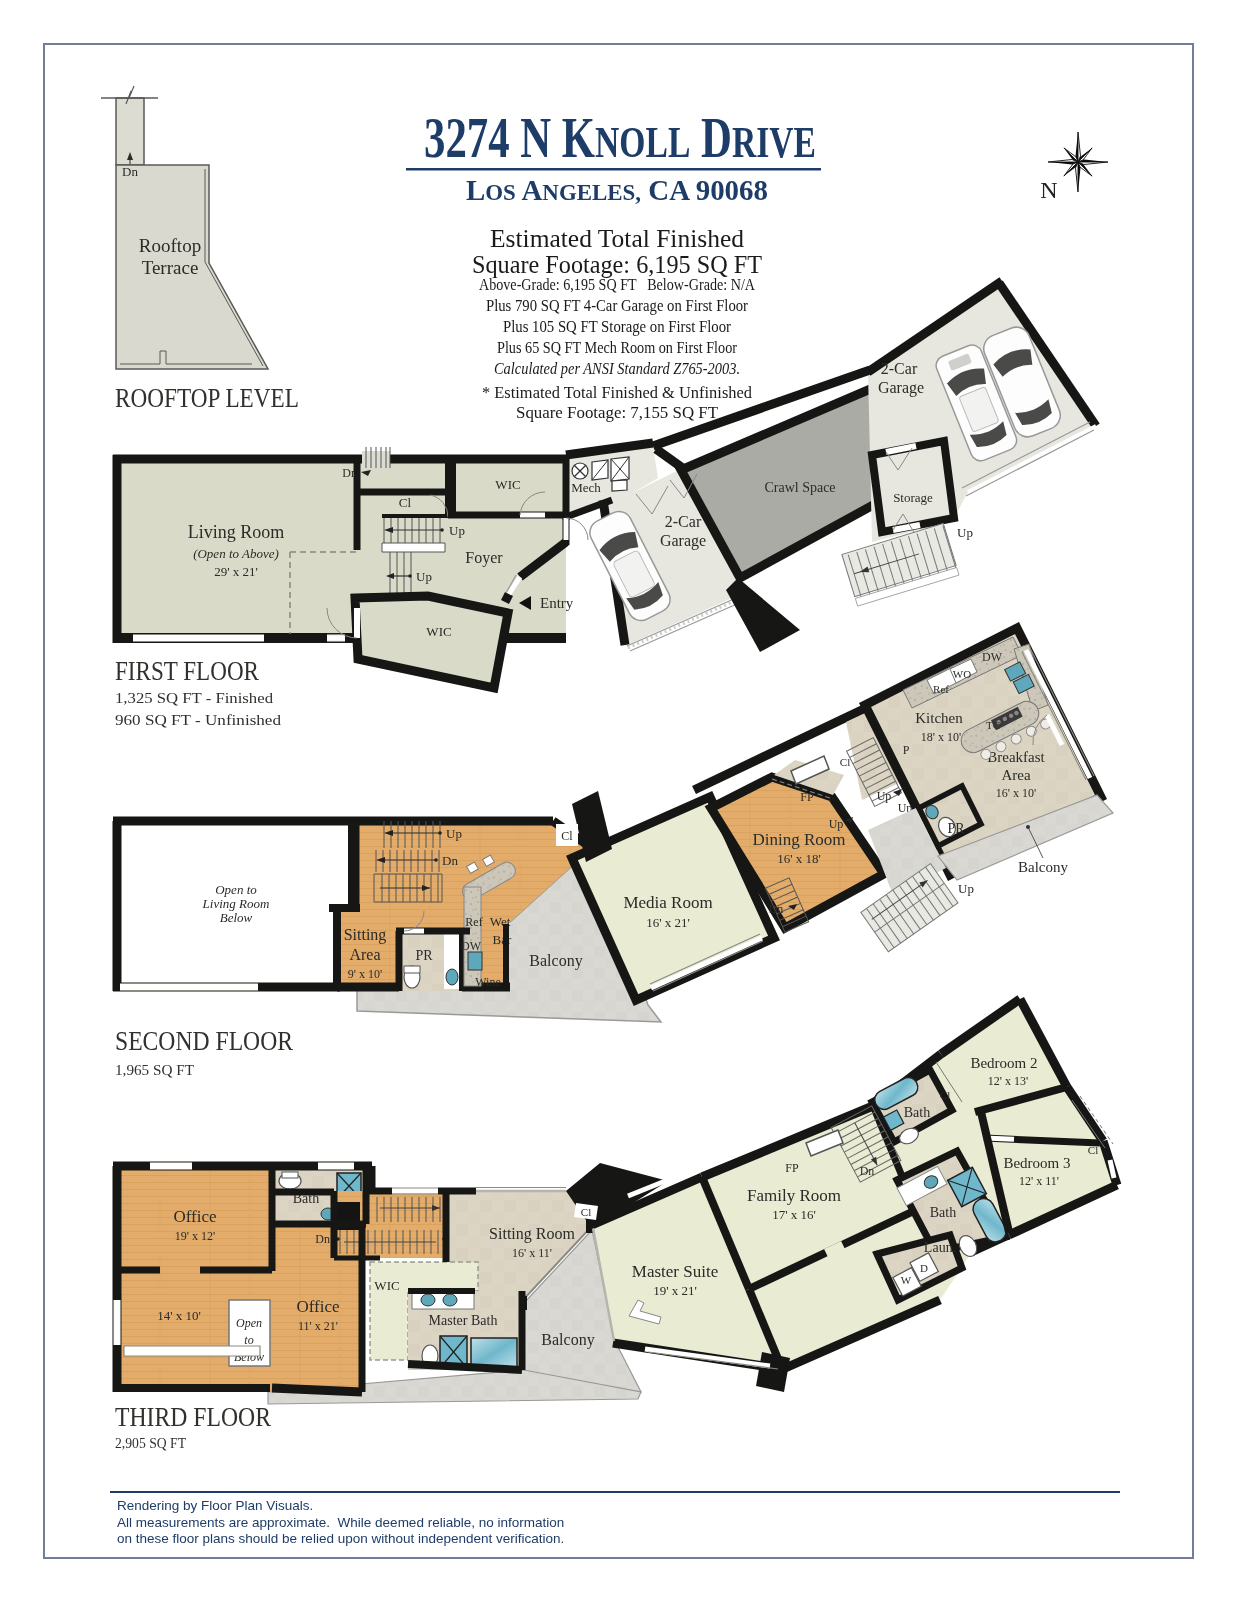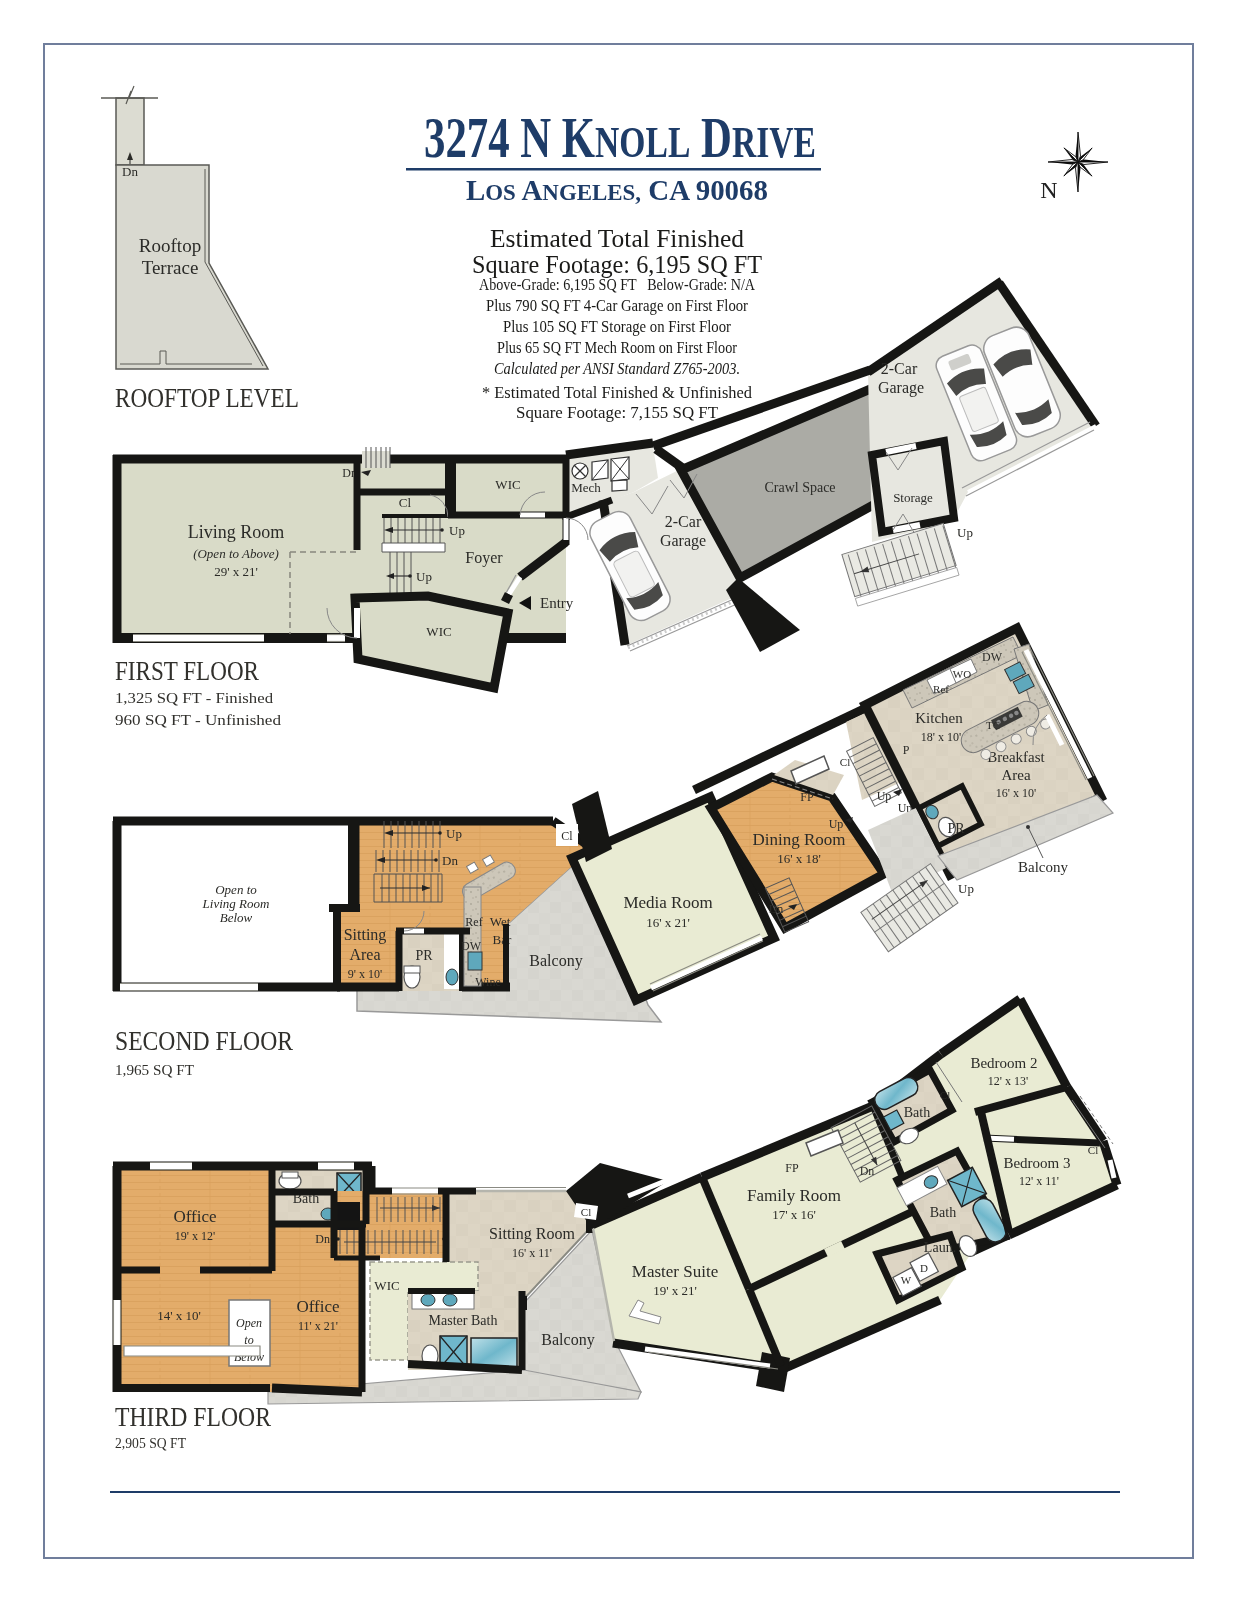--- a/index.html
+++ b/index.html
@@ -969,13 +969,14 @@
         <text x="115.0" y="1426.0" font-family="Liberation Serif, serif" font-size="27" fill="#31302c" text-anchor="start" textLength="156" lengthAdjust="spacingAndGlyphs">THIRD FLOOR</text>
       </g>
 
 <g>
         <text x="115.0" y="1448.0" font-family="Liberation Serif, serif" font-size="15" fill="#31302c" text-anchor="start" textLength="71" lengthAdjust="spacingAndGlyphs">2,905 SQ FT</text>
       </g>
 </svg>
 
 <div class="abs" style="left:110px;top:1491px;width:1010px;height:0;border-top:2px solid #1e3c68;"></div>
 
+<div class="abs" style="left:117px;top:1498px;width:700px;font-family:'Liberation Sans',sans-serif;font-size:13.5px;line-height:16.5px;color:#1e3c68;">Rendering by Floor Plan Visuals.<br>All measurements are approximate.&nbsp; While deemed reliable, no information<br>on these floor plans should be relied upon without independent verification.</div>
 </div>
 
 </body></html>

